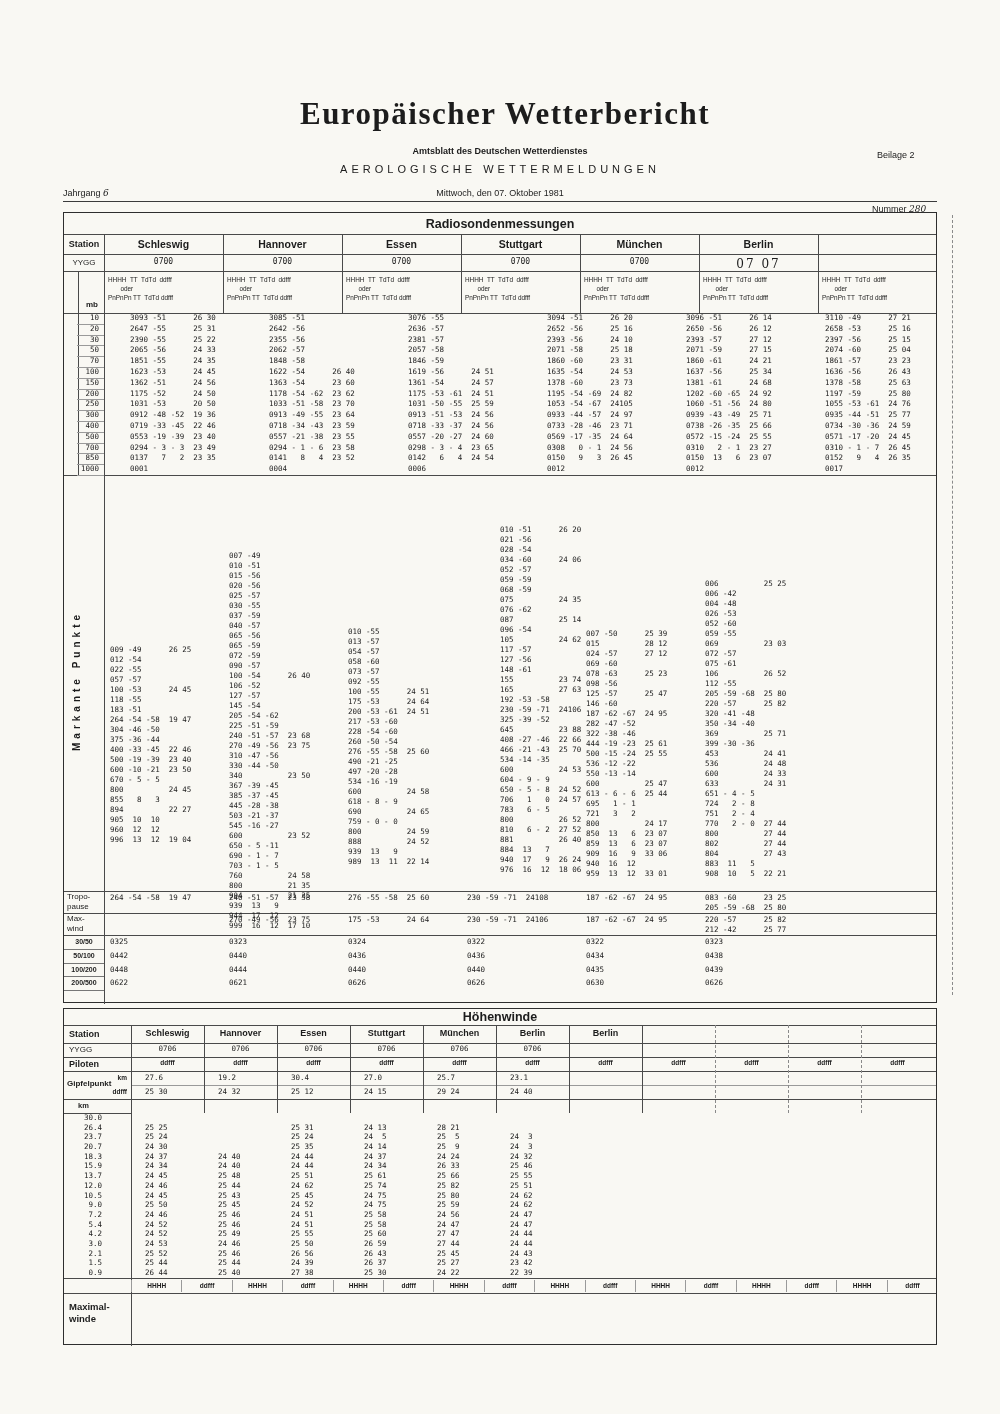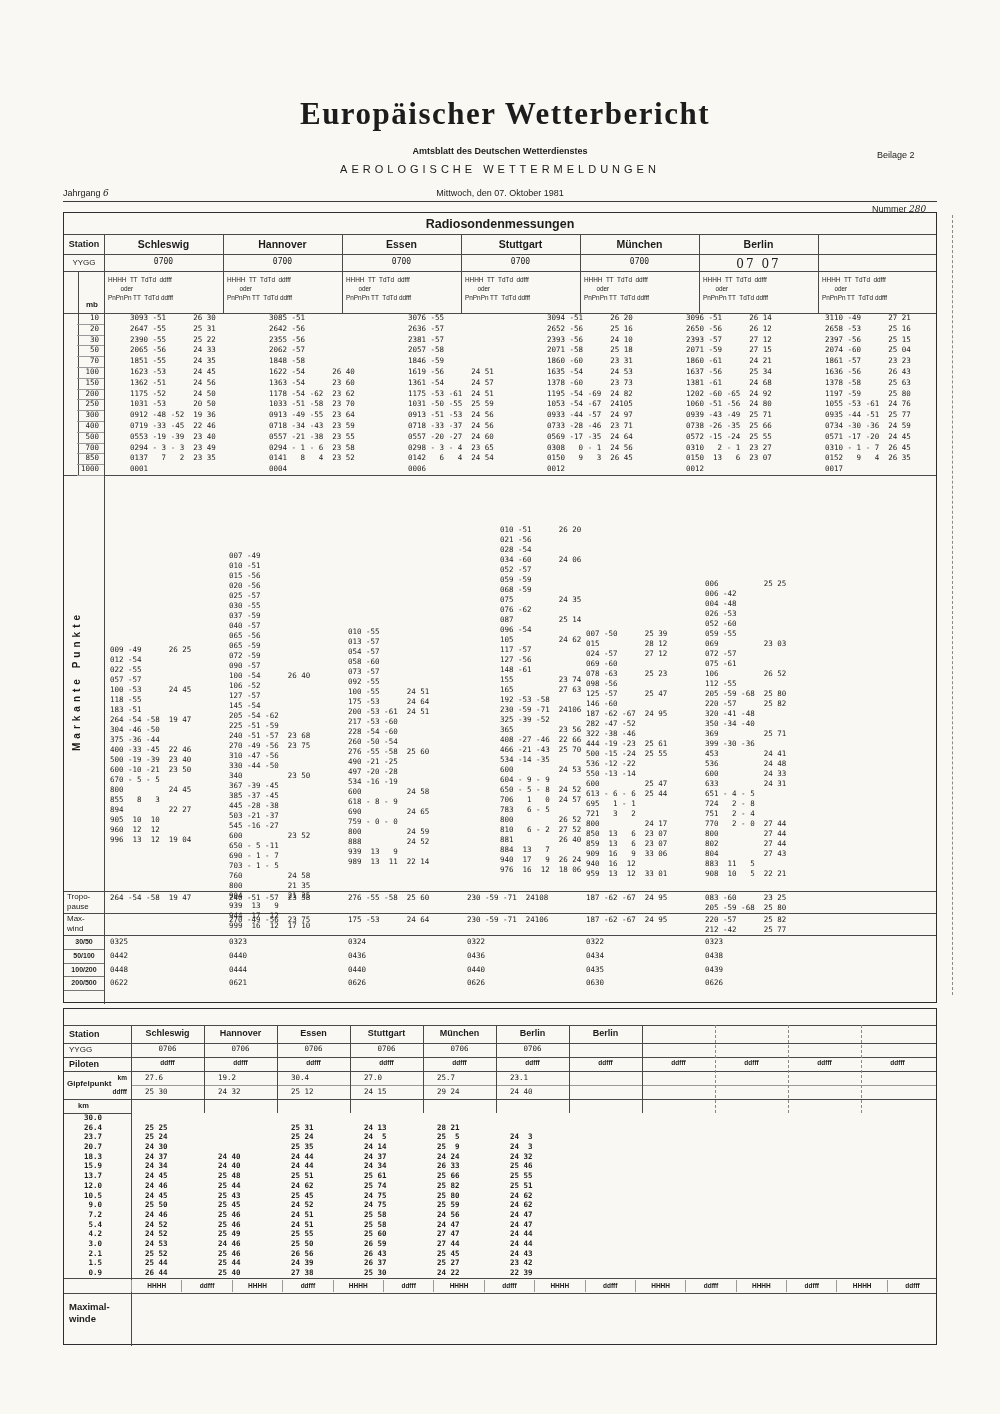--- a/index.html
+++ b/index.html
@@ -73,21 +73,21 @@
   .hw-pils{position:absolute;top:50px;left:67px;display:grid;grid-template-columns:repeat(11,73px);}
   .hw-pil{text-align:center;font-size:6.5px;font-weight:bold;}
   .hw-gipfel-label{position:absolute;top:70px;left:3px;font-weight:bold;font-size:8px;}
   .hw-gipfel{position:absolute;top:62px;left:0;width:873px;}
   .hw-gipfel .g-row{display:grid;grid-template-columns:67px repeat(6,73px);height:14px;line-height:14px;}
   .hw-gipfel .g-label{text-align:right;padding-right:4px;font-size:6.5px;font-weight:bold;
                       font-family:"Liberation Sans",sans-serif;}
   .hw-gipfel .g-cell{padding-left:14px;}
   .hw-km-header{position:absolute;top:92px;left:14px;font-weight:bold;font-size:7.5px;}
   .hw-kmrows{position:absolute;top:104px;left:0;width:873px;}
-  .hw-kmrows .g-row{display:grid;grid-template-columns:67px repeat(6,73px);height:9.7px;line-height:9.7px;font-weight:bold;}
+  .hw-kmrows .g-row{display:grid;grid-template-columns:67px repeat(6,73px);height:9.7px;line-height:9.7px;}
   .hw-kmrows .g-label{text-align:right;padding-right:29px;font-family:"DejaVu Sans Mono",monospace;font-size:7.5px;}
   .hw-kmrows .g-cell{padding-left:14px;}
   .hw-maxhead{position:absolute;top:271px;left:67px;display:grid;grid-template-columns:repeat(16,50.4px);}
   .hw-maxhead-cell{text-align:center;font-size:6.5px;font-weight:bold;border-left:1px solid #9a9a9a;line-height:12px;}
   .hw-max-label{position:absolute;top:292px;left:5px;font-weight:bold;font-size:9.5px;white-space:pre;line-height:12px;}
 </style>
 </head>
 <body>
 
 <div class="page">
@@ -414,21 +414,21 @@
           <div class="mp-line">096 -54</div>
           <div class="mp-line">105          24 62</div>
           <div class="mp-line">117 -57</div>
           <div class="mp-line">127 -56</div>
           <div class="mp-line">148 -61</div>
           <div class="mp-line">155          23 74</div>
           <div class="mp-line">165          27 63</div>
           <div class="mp-line">192 -53 -58</div>
           <div class="mp-line">230 -59 -71  24106</div>
           <div class="mp-line">325 -39 -52</div>
-          <div class="mp-line">365          23 56</div>
+          <div class="mp-line">645          23 88</div>
           <div class="mp-line">408 -27 -46  22 66</div>
           <div class="mp-line">466 -21 -43  25 70</div>
           <div class="mp-line">534 -14 -35</div>
           <div class="mp-line">600          24 53</div>
           <div class="mp-line">604 - 9 - 9</div>
           <div class="mp-line">650 - 5 - 8  24 52</div>
           <div class="mp-line">706   1   0  24 57</div>
           <div class="mp-line">783   6 - 5</div>
           <div class="mp-line">800          26 52</div>
           <div class="mp-line">810   6 - 2  27 52</div>
@@ -559,20 +559,21 @@
           <span class="g-cell">0626</span>
           <span class="g-cell">0630</span>
           <span class="g-cell">0626</span>
         </div>
       </div>
   </div>
 
   <div class="vl dash" style="left:952px;top:215px;height:780px"></div>
 
   <div class="hw">
+    <div class="hw-title">Höhenwinde</div>
 
     <div class="hl" style="top:16px"></div>
     <div class="hl" style="top:34px"></div>
     <div class="hl" style="top:48px"></div>
     <div class="hl" style="top:62px"></div>
     <div class="hl" style="top:90px"></div>
     <div class="hl" style="top:76px;left:67px;background:#9a9a9a"></div>
     <div class="hl" style="top:104px;width:67px;right:auto"></div>
     <div class="hl" style="top:269px"></div>
     <div class="hl" style="top:284px"></div>

